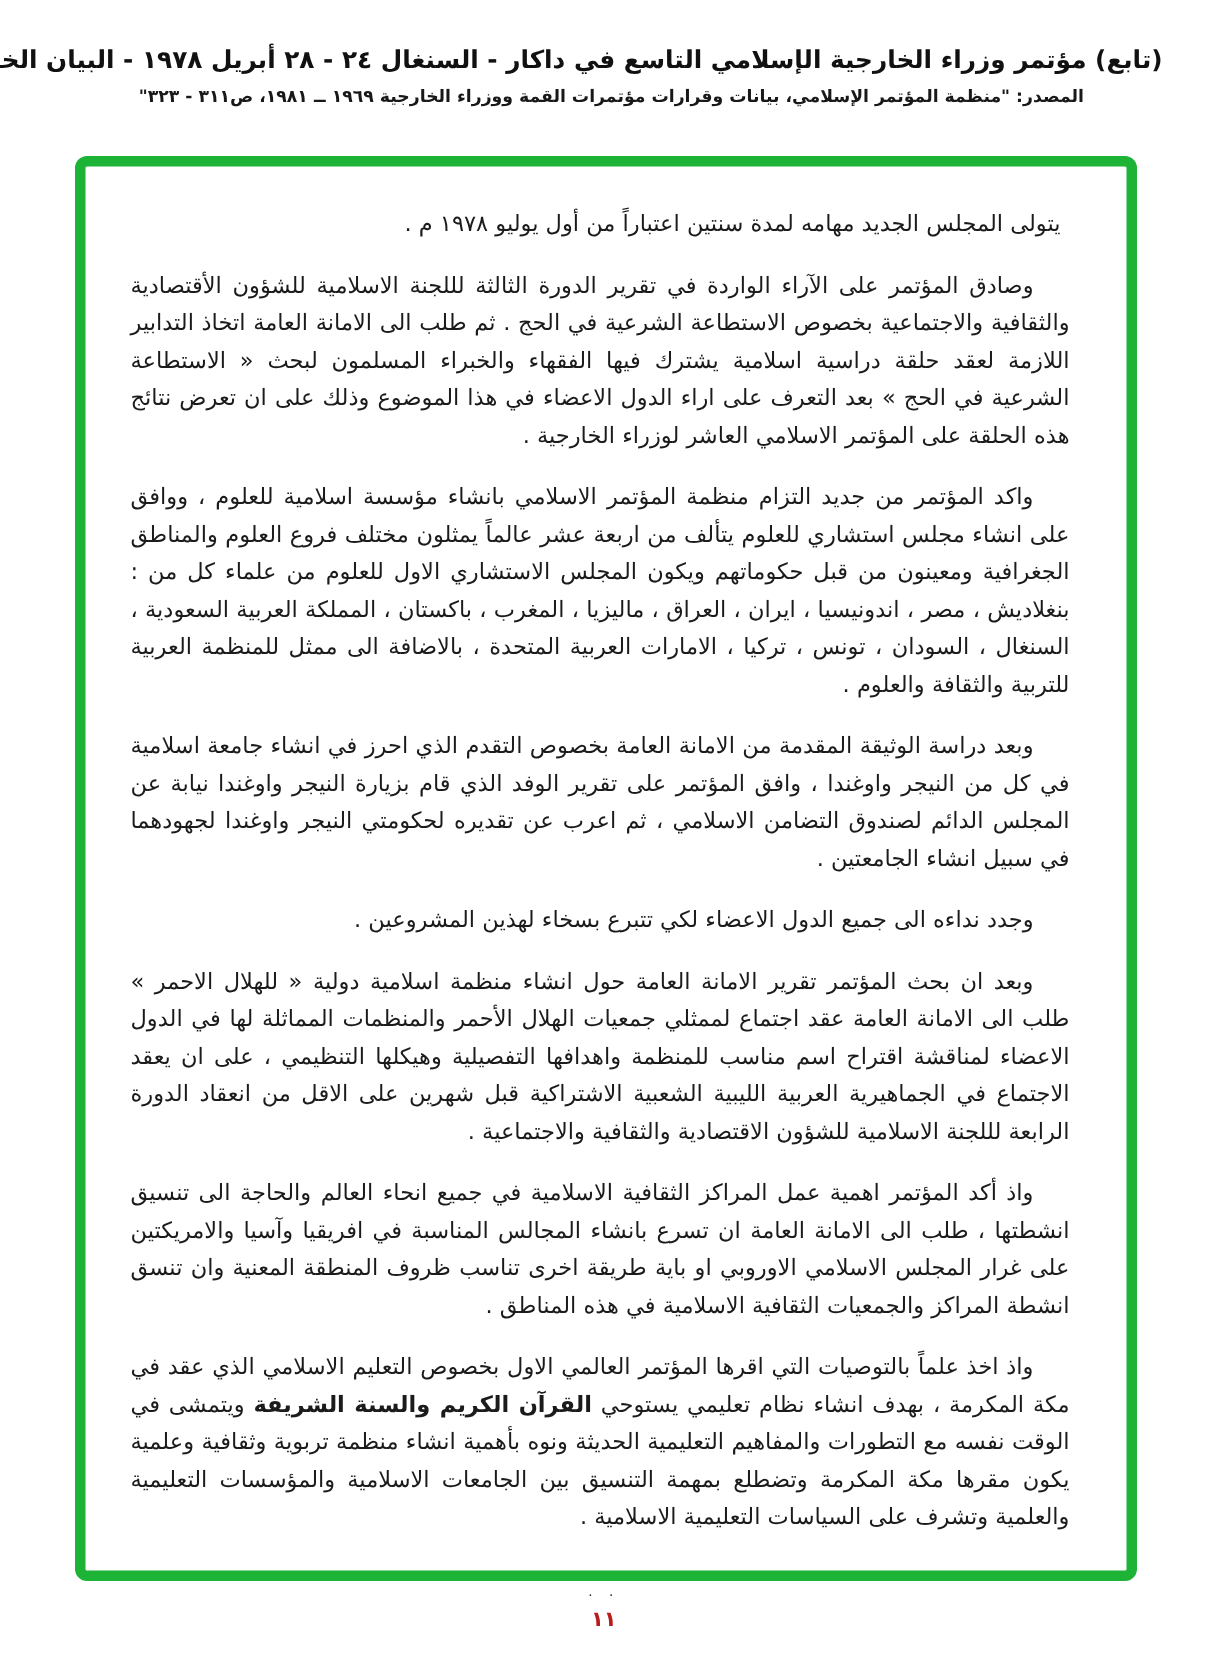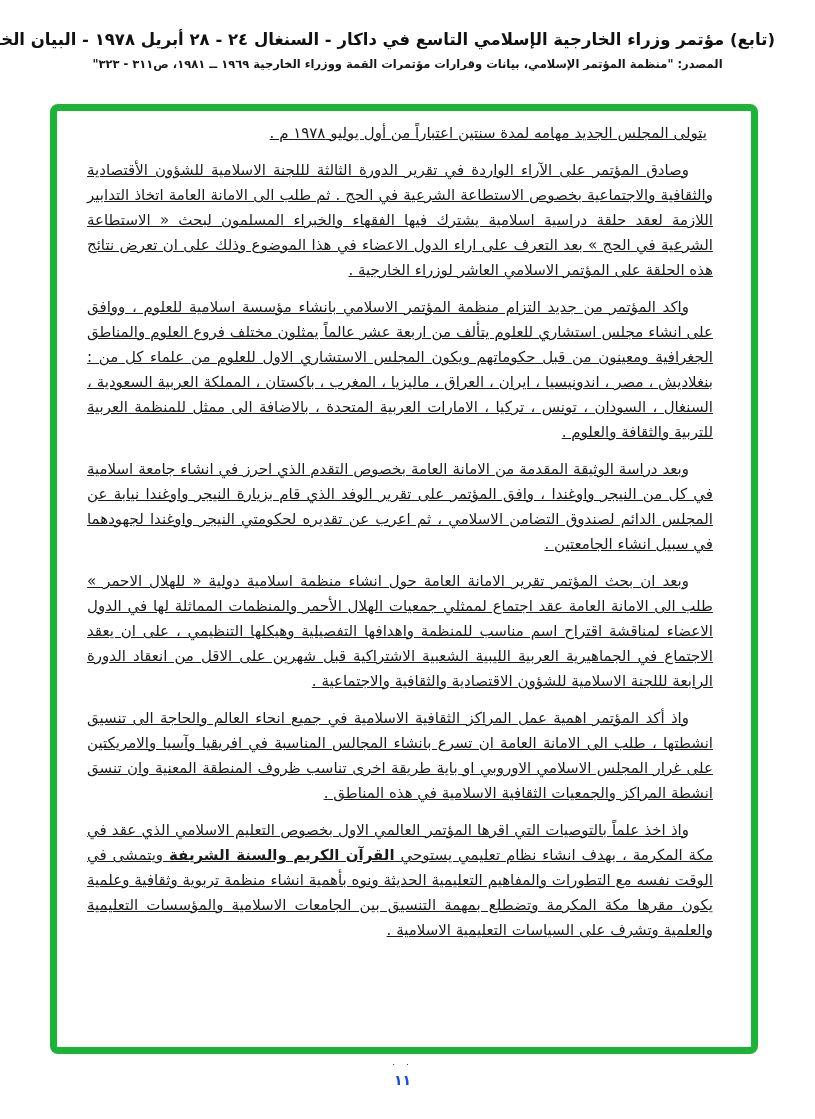--- a/index.html
+++ b/index.html
@@ -42,23 +42,22 @@
     background:#ffffff;
   }
   .document-body {
     direction:rtl;
     text-align:justify;
     padding:10px 38px 0 30px;
     font-size:15px;
     line-height:25px;
   }
   .para {
-    margin:0 0 12px 0;
+    margin:16px 0 12px 0;
     text-indent:24px;
-    text-decoration:underline;
   }
   .para.continuation {
     text-indent:6px;
   }
   .para .bold { font-weight:bold; }
   .page-footer {
     position:absolute;
     top:1058px; left:0; right:10px;
     text-align:center;
     direction:rtl;
@@ -66,37 +65,38 @@
   .footer-dots {
     font-size:9px;
     line-height:9px;
     letter-spacing:4px;
     color:#2a2a2a;
   }
   .footer-page-number {
     font-size:14px;
     font-weight:bold;
     margin-top:5px;
-    color:#1d4ed8;
+    color:#b91c1c;
   }
 </style>
 </head>
 <body>
 
 <div class="page-header">
   <div class="doc-title">(تابع)  مؤتمر وزراء الخارجية الإسلامي التاسع في داكار - السنغال ٢٤ - ٢٨ أبريل ١٩٧٨ - البيان الختامي</div>
   <div class="doc-source">المصدر: "منظمة المؤتمر الإسلامي، بيانات وقرارات مؤتمرات القمة ووزراء الخارجية ١٩٦٩ ــ ١٩٨١، ص٣١١ - ٣٢٣"</div>
 </div>
 
 <div class="document-frame" style="border-color: rgb(29, 179, 55);">
   <div class="document-body">
       <p class="para continuation"><span>يتولى المجلس الجديد مهامه لمدة سنتين اعتباراً من أول يوليو ١٩٧٨ م .</span></p>
       <p class="para"><span>وصادق المؤتمر على الآراء الواردة في تقرير الدورة الثالثة لللجنة الاسلامية للشؤون الأقتصادية والثقافية والاجتماعية بخصوص الاستطاعة الشرعية في الحج . ثم طلب الى الامانة العامة اتخاذ التدابير اللازمة لعقد حلقة دراسية اسلامية يشترك فيها الفقهاء والخبراء المسلمون لبحث « الاستطاعة الشرعية في الحج » بعد التعرف على اراء الدول الاعضاء في هذا الموضوع وذلك على ان تعرض نتائج هذه الحلقة على المؤتمر الاسلامي العاشر لوزراء الخارجية .</span></p>
       <p class="para"><span>واكد المؤتمر من جديد التزام منظمة المؤتمر الاسلامي بانشاء مؤسسة اسلامية للعلوم ، ووافق على انشاء مجلس استشاري للعلوم يتألف من اربعة عشر عالماً يمثلون مختلف فروع العلوم والمناطق الجغرافية ومعينون من قبل حكوماتهم ويكون المجلس الاستشاري الاول للعلوم من علماء كل من : بنغلاديش ، مصر ، اندونيسيا ، ايران ، العراق ، ماليزيا ، المغرب ، باكستان ، المملكة العربية السعودية ، السنغال ، السودان ، تونس ، تركيا ، الامارات العربية المتحدة ، بالاضافة الى ممثل للمنظمة العربية للتربية والثقافة والعلوم .</span></p>
       <p class="para"><span>وبعد دراسة الوثيقة المقدمة من الامانة العامة بخصوص التقدم الذي احرز في انشاء جامعة اسلامية في كل من النيجر واوغندا ، وافق المؤتمر على تقرير الوفد الذي قام بزيارة النيجر واوغندا نيابة عن المجلس الدائم لصندوق التضامن الاسلامي ، ثم اعرب عن تقديره لحكومتي النيجر واوغندا لجهودهما في سبيل انشاء الجامعتين .</span></p>
+      <p class="para"><span>وجدد نداءه الى جميع الدول الاعضاء لكي تتبرع بسخاء لهذين المشروعين .</span></p>
       <p class="para"><span>وبعد ان بحث المؤتمر تقرير الامانة العامة حول انشاء منظمة اسلامية دولية « للهلال الاحمر » طلب الى الامانة العامة عقد اجتماع لممثلي جمعيات الهلال الأحمر والمنظمات المماثلة لها في الدول الاعضاء لمناقشة اقتراح اسم مناسب للمنظمة واهدافها التفصيلية وهيكلها التنظيمي ، على ان يعقد الاجتماع في الجماهيرية العربية الليبية الشعبية الاشتراكية قبل شهرين على الاقل من انعقاد الدورة الرابعة لللجنة الاسلامية للشؤون الاقتصادية والثقافية والاجتماعية .</span></p>
       <p class="para"><span>واذ أكد المؤتمر اهمية عمل المراكز الثقافية الاسلامية في جميع انحاء العالم والحاجة الى تنسيق انشطتها ، طلب الى الامانة العامة ان تسرع بانشاء المجالس المناسبة في افريقيا وآسيا والامريكتين على غرار المجلس الاسلامي الاوروبي او باية طريقة اخرى تناسب ظروف المنطقة المعنية وان تنسق انشطة المراكز والجمعيات الثقافية الاسلامية في هذه المناطق .</span></p>
       <p class="para"><span>واذ اخذ علماً بالتوصيات التي اقرها المؤتمر العالمي الاول بخصوص التعليم الاسلامي الذي عقد في مكة المكرمة ، بهدف انشاء نظام تعليمي يستوحي </span><span class="bold">القرآن الكريم والسنة الشريفة</span><span> ويتمشى في الوقت نفسه مع التطورات والمفاهيم التعليمية الحديثة ونوه بأهمية انشاء منظمة تربوية وثقافية وعلمية يكون مقرها مكة المكرمة وتضطلع بمهمة التنسيق بين الجامعات الاسلامية والمؤسسات التعليمية والعلمية وتشرف على السياسات التعليمية الاسلامية .</span></p>
     </div>
 </div>
 
 <div class="page-footer">
   <div class="footer-dots">. .</div>
   <div class="footer-page-number">١١</div>
 </div>

